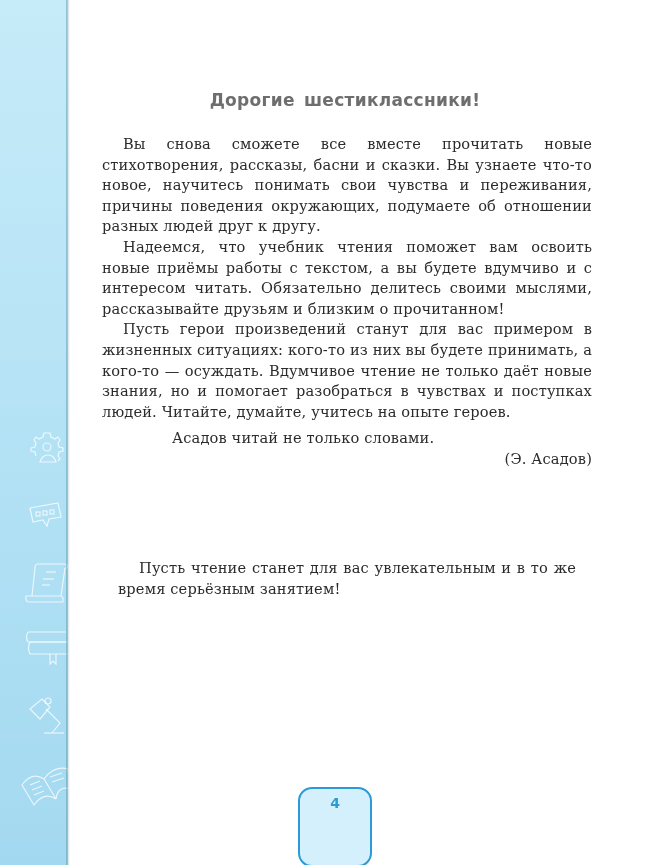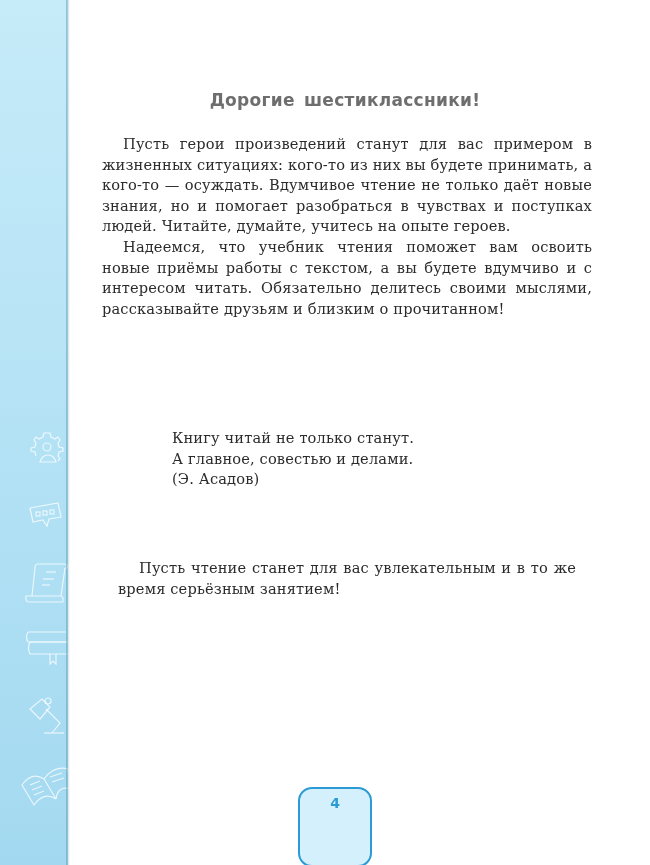--- a/index.html
+++ b/index.html
@@ -29,21 +29,21 @@
       position: absolute; left: 102px; top: 134px; width: 490px;
       font-size: 14.6px; line-height: 20.6px; color: #2b2b2b;
       text-align: justify; letter-spacing: 0.15px;
     }
     .body-text p { margin: 0; text-indent: 21px; }
     .poem {
       position: absolute; left: 172px; top: 428px; width: 420px;
       font-size: 14.6px; line-height: 20.6px; color: #2b2b2b; letter-spacing: 0.15px;
     }
     .poem .line { display: block; white-space: nowrap; }
-    .poem .author { display: block; }
+    .poem .author { display: block; text-align: right; }
     .closing {
       position: absolute; left: 102px; top: 542px; width: 490px;
       font-size: 14.6px; line-height: 20.6px; color: #2b2b2b;
       text-align: justify; letter-spacing: 0.15px;
     }
     .closing p { margin: 16px; text-indent: 21px; }
     .page-box {
       position: absolute; left: 298px; top: 787px; width: 74px; height: 80px;
       border: 2px solid #2a9bd4; border-radius: 14px;
       background: #d4f0fc; box-sizing: border-box;
@@ -113,27 +113,27 @@
       <line x1="32" y1="22" x2="44" y2="18"></line>
       <line x1="34" y1="27" x2="46" y2="23"></line>
     </svg>
   </div>
 </div>
 <div class="sidebar-shadow"></div>
 
 <h1 class="title" style="margin:0;">Дорогие шестиклассники!</h1>
 
 <div class="body-text">
+  <p>Вы снова сможете все вместе прочитать новые стихотворения, рассказы, басни и сказки. Вы узнаете что-то новое, научитесь понимать свои чувства и переживания, причины поведения окружающих, подумаете об отношении разных людей друг к другу.</p>
+  <p>Надеемся, что учебник чтения поможет вам освоить новые приёмы работы с текстом, а вы будете вдумчиво и с интересом читать. Обязательно делитесь своими мыслями, рассказывайте друзьям и близким о прочитанном!</p>
   <p>Пусть герои произведений станут для вас примером в жизненных ситуациях: кого-то из них вы будете принимать, а кого-то — осуждать. Вдумчивое чтение не только даёт новые знания, но и помогает разобраться в чувствах и поступках людей. Читайте, думайте, учитесь на опыте героев.</p>
-  <p>Надеемся, что учебник чтения поможет вам освоить новые приёмы работы с текстом, а вы будете вдумчиво и с интересом читать. Обязательно делитесь своими мыслями, рассказывайте друзьям и близким о прочитанном!</p>
 </div>
 
 <div class="poem">
-  <span class="line">Книгу читай не только станут.</span>
-  <span class="line">А главное, совестью и делами.</span>
+  <span class="line">Асадов читай не только словами.</span>
   <span class="author">(Э. Асадов)</span>
 </div>
 
 <div class="closing">
   <p>Пусть чтение станет для вас увлекательным и в то же время серьёзным занятием!</p>
 </div>
 
 <div class="page-box">
   <div class="page-num">4</div>
 </div>

